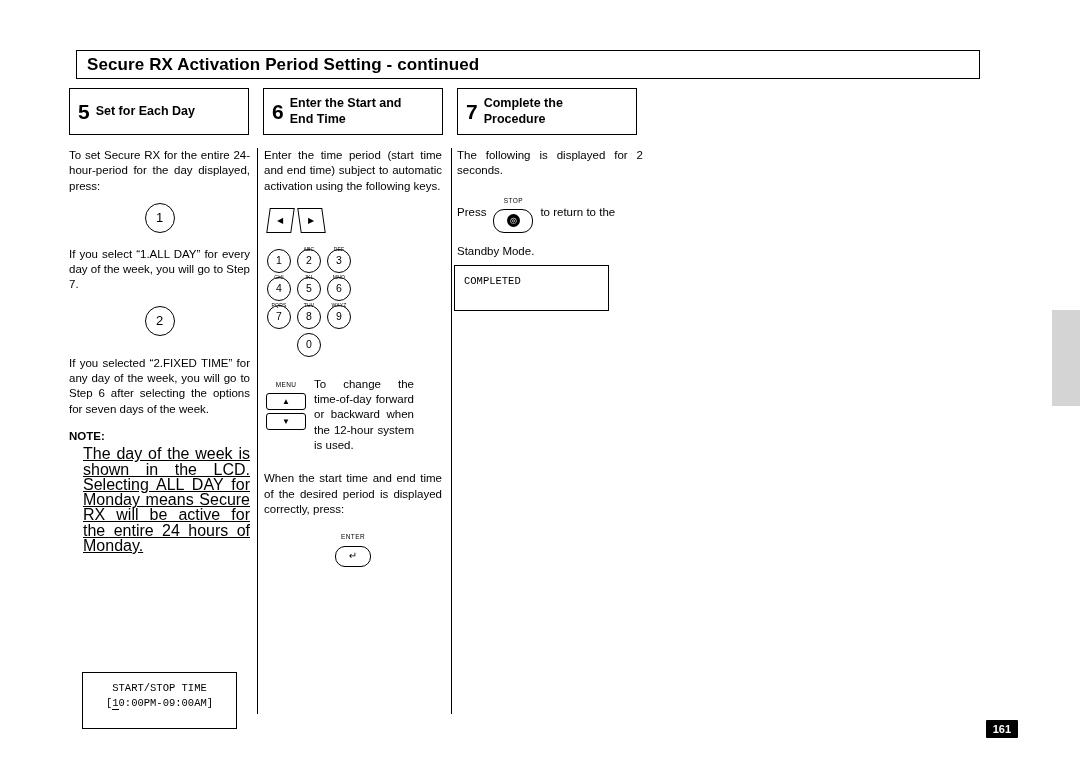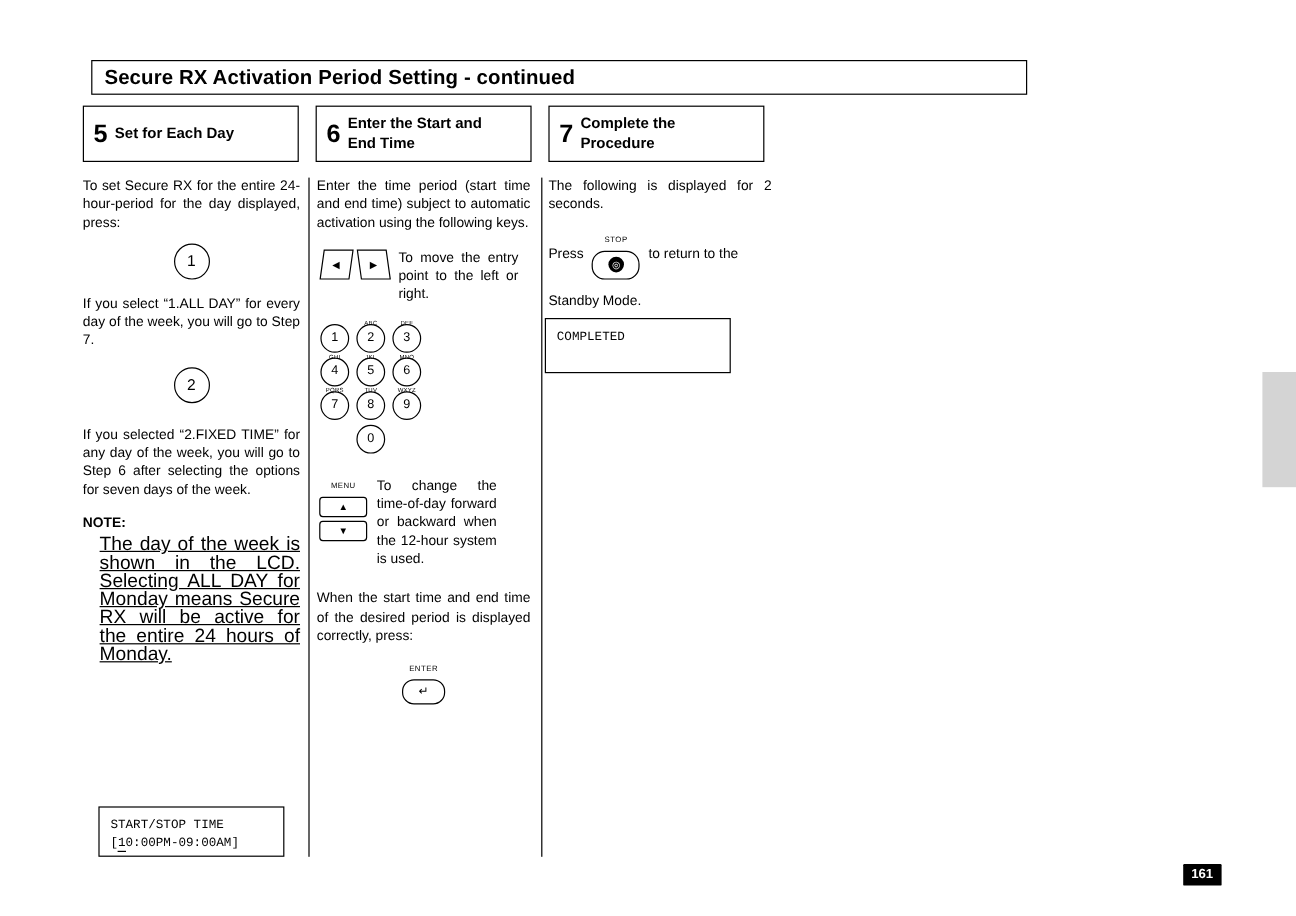--- a/index.html
+++ b/index.html
@@ -19,21 +19,21 @@
     position: absolute;
     left: 0; top: 0;
     width: 1080px;
     height: 763px;
   }
   
   .title-bar {
     position: absolute;
     left: 76px;
     top: 50px;
-    width: 780px;
+    width: 904px;
     height: 29px;
     border: 1.5px solid #000;
     box-sizing: border-box;
     display: flex;
     align-items: center;
   }
   .title-bar .title-text {
     font-size: 17px;
     font-weight: bold;
     padding-left: 10px;
@@ -108,21 +108,22 @@
     font-size: 10.5px;
     line-height: 15px;
     padding: 8px 9px;
     box-sizing: border-box;
   }
   #lcd-col1 {
     position: absolute;
     left: 82px;
     top: 672px;
     width: 155px;
-    height: 42px;
+    height: 57px;
+    text-align: center;
   }
   #lcd-col1 .underline-first { border-bottom: 1px solid #000; }
   #lcd-col3 {
     position: absolute;
     left: 454px;
     top: 265px;
     width: 155px;
     height: 46px;
   }
 
@@ -285,21 +286,20 @@
     <div class="figrow" style="margin-top:14px;margin-bottom:16px;">
       <div class="fig arrowkeys" style="margin-left:4px;">
         <div class="akey">
             <span>◀</span>
           </div>
         <div style="width:6px;"></div>
         <div class="akey right">
             <span>▶</span>
           </div>
       </div>
-      <div class="txt" style="width:100px;">To move the entry point to the left or right.</div>
     </div>
 
     <div class="figrow" style="margin-bottom:16px;">
       <div class="fig">
         <div class="keyrow">
           <div class="key-cell">
               <div class="key-circle">
                 <span class="sub"></span>
                 <span>1</span>
               </div>

